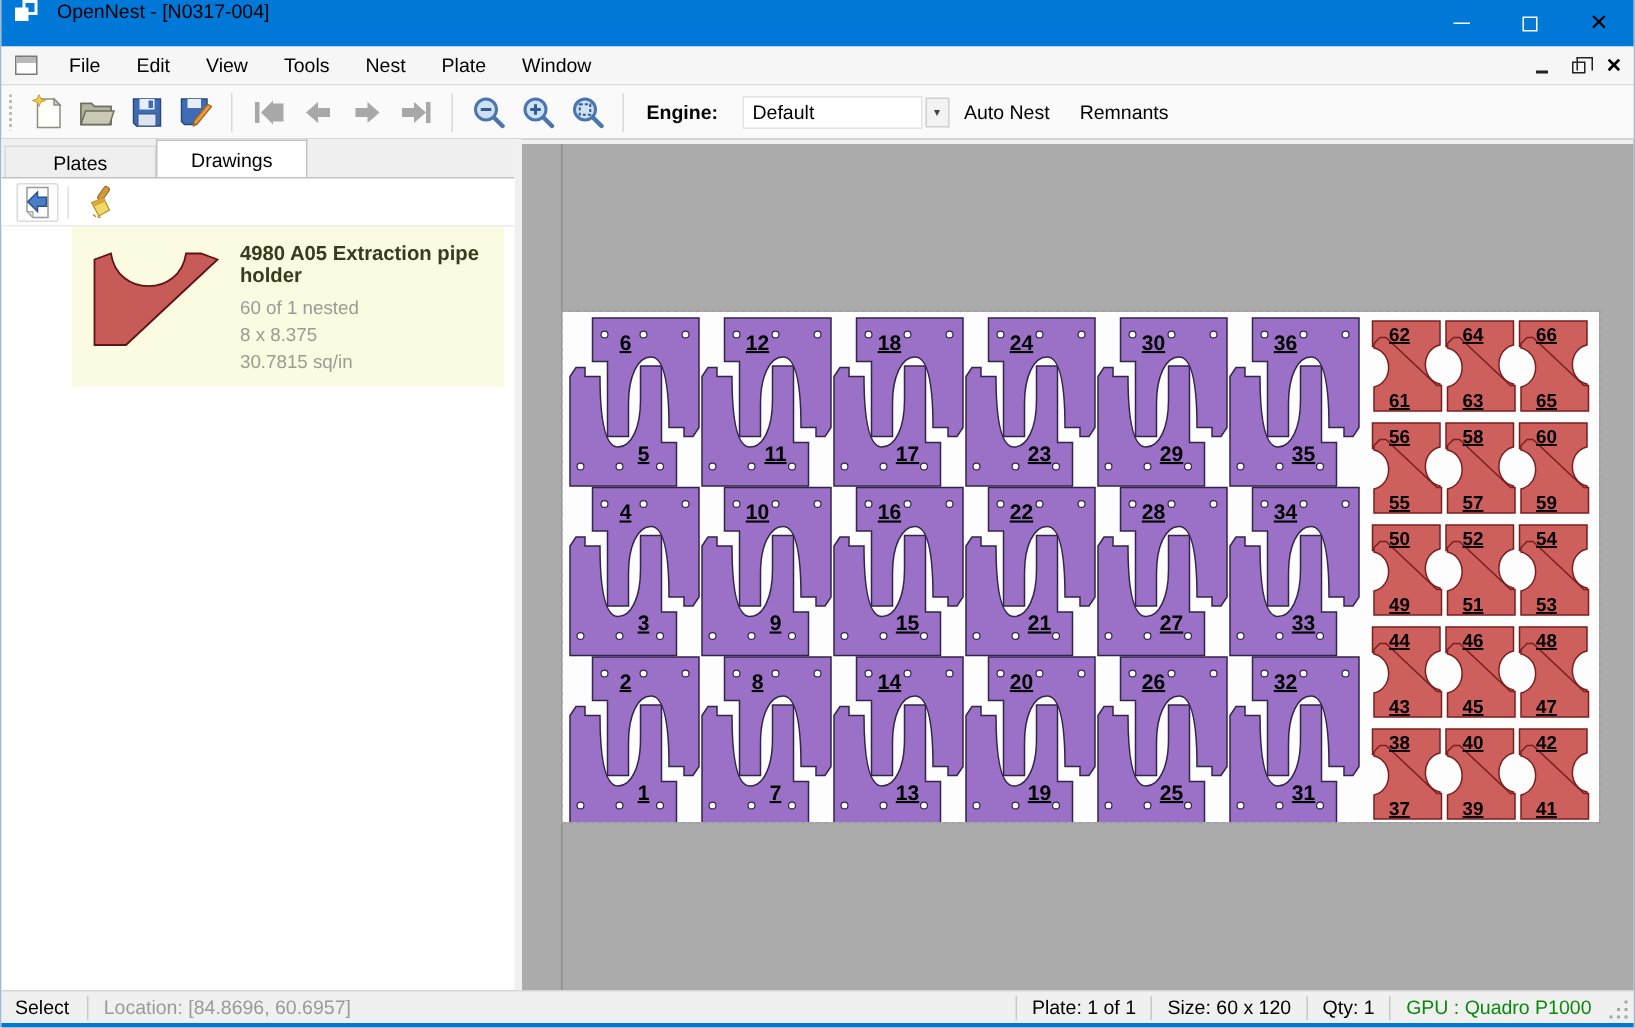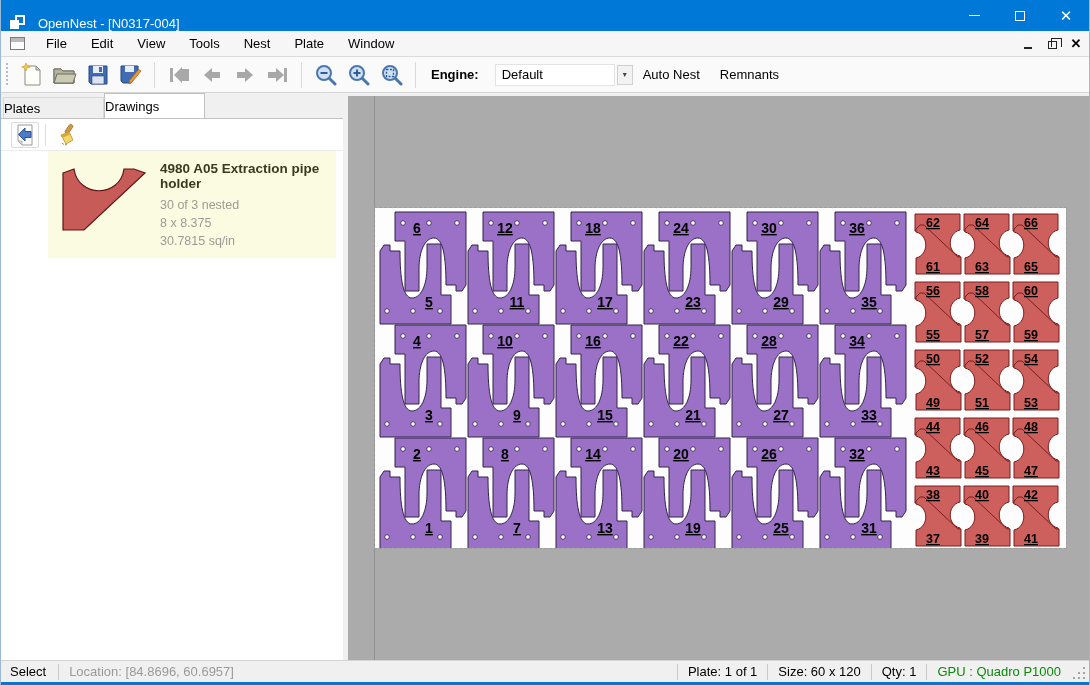--- a/index.html
+++ b/index.html
@@ -2,21 +2,21 @@
 <html><head>
 <meta charset="utf-8">
 <style>
   * { margin:0; padding:0; box-sizing:border-box; }
   html,body { width:1090px; height:685px; overflow:hidden; }
   body { font-family:"Liberation Sans", sans-serif; font-size:13px; color:#000; }
   .window { width:1090px; height:685px; display:flex; flex-direction:column;
             border-left:1px solid #9ab8d8; border-right:1px solid #9ab8d8; background:#f0f0f0; }
 
   
-  .titlebar { height:31px; background:#0078d7; color:#ffffff; display:flex; align-items:flex-end; flex:0 0 auto; }
+  .titlebar { height:31px; background:#0078d7; color:#000000; display:flex; align-items:flex-start; flex:0 0 auto; }
   .titlebar .app-icon { width:18px; height:16px; margin:0 10px 0 9px; position:relative; }
   .app-icon .sq1 { position:absolute; left:0; top:5px; width:9px; height:9px; background:#fff; }
   .app-icon .sq2 { position:absolute; left:5px; top:0; width:10px; height:10px; border:2px solid #fff; background:transparent; }
   .titlebar .title { flex:1; font-size:13px; }
   .caption-btn { width:46px; height:31px; display:flex; align-items:center; justify-content:center; }
   .glyph-min { width:11px; height:1px; background:#fff; }
   .glyph-max { width:10px; height:10px; border:1px solid #fff; }
   .glyph-close { font-size:15px; font-weight:400; line-height:1; }
 
   
@@ -39,21 +39,21 @@
   .tb-sep { width:1px; height:26px; background:#d9d9d9; margin:0 7px; }
   .engine-label { font-weight:700; margin:0 16px 0 8px; }
   .engine-combo { width:120px; height:22px; background:#fff; border:1px solid #e3e3e3; display:flex; align-items:center; padding-left:6px; }
   .engine-arrow { width:16px; height:20px; border:1px solid #d0d0d0; background:#f2f2f2; display:flex; align-items:center; justify-content:center; font-size:8px; color:#444; margin-left:2px; }
   .tb-text-btn { padding:0 10px; height:26px; line-height:26px; }
 
   
   .main { flex:1; display:flex; min-height:0; }
   .left-panel { width:347px; background:#fff; display:flex; flex-direction:column; border-right:5px solid #f0f0f0; }
   .tab-row { height:25px; background:#f0f0f0; display:flex; align-items:flex-end; padding-left:2px; flex:0 0 auto; }
-  .tab { width:101px; height:21px; line-height:21px; background:#efefef; border:1px solid #d9d9d9; border-bottom:none; }
+  .tab { width:101px; height:21px; text-align:center; line-height:21px; background:#efefef; border:1px solid #d9d9d9; border-bottom:none; }
   .tab.active { height:25px; line-height:25px; background:#fff; border:1px solid #c2c2c2; border-bottom:none; position:relative; z-index:2; }
   .panel-toolbar { height:33px; background:#fff; border-top:1px solid #c2c2c2; border-bottom:1px solid #ececec; display:flex; align-items:center; padding-left:10px; flex:0 0 auto; }
   .pt-btn { width:28px; height:26px; display:flex; align-items:center; justify-content:center; border:1px solid #dcdcdc; border-radius:2px; background:#fdfdfd; margin-right:4px; }
   .pt-btn.flat { border-color:transparent; background:transparent; }
   .pt-sep { width:1px; height:22px; background:#e0e0e0; margin:0 6px 0 2px; }
   .drawing-list { flex:1; overflow:hidden; padding-right:7px;padding-left:47px; }
   .drawing-item { background:#fbfbe1; display:flex; padding:8px 6px 8px 12px; border-bottom:2px solid #fff; }
   .thumb-box { width:92px; display:flex; align-items:flex-start; justify-content:flex-start; padding-top:4px; flex:0 0 auto; }
   .d-meta { padding-left:8px; }
   .d-title { font-weight:700; font-size:13.5px; color:#3a3a1e; margin-bottom:5px; margin-top:2px; }
@@ -243,21 +243,21 @@
       <div class="drawing-list">
 
         <div class="drawing-item">
           <div class="thumb-box">
             <svg class="icon-svg" width="88" height="72" viewBox="0 0 88 70">
               <path d="M3,9 L14,5 C18,34 60,34 64,5 L74,5 L85,9 L24,66 L3,66 Z" fill="#c65b57" stroke="#5e1414" stroke-width="1.2"></path>
             </svg>
           </div>
           <div class="d-meta">
             <div class="d-title">4980 A05 Extraction pipe holder</div>
-            <div class="d-sub">30 of 3 nested</div>
+            <div class="d-sub">60 of 1 nested</div>
             <div class="d-sub">8 x 8.375</div>
             <div class="d-sub">30.7815 sq/in</div>
           </div>
         </div>
 
 
       </div>
     </div>
 
     <div class="canvas">

